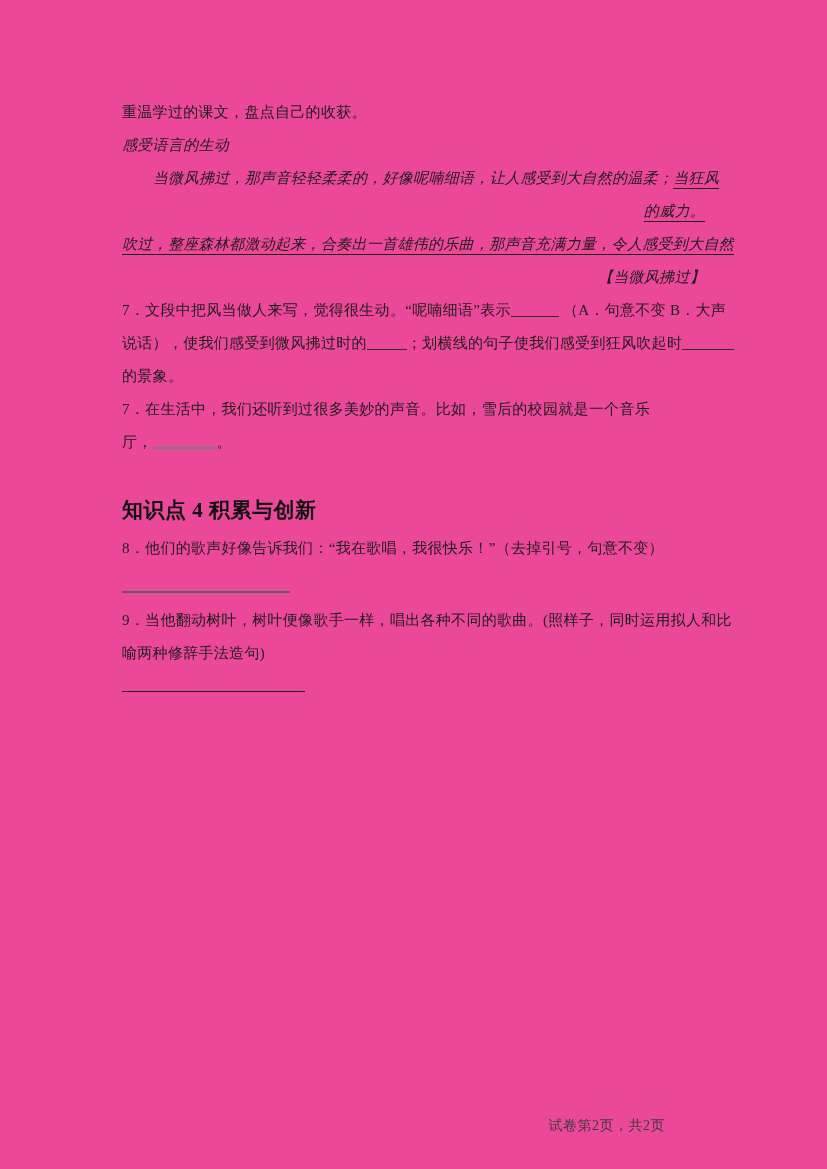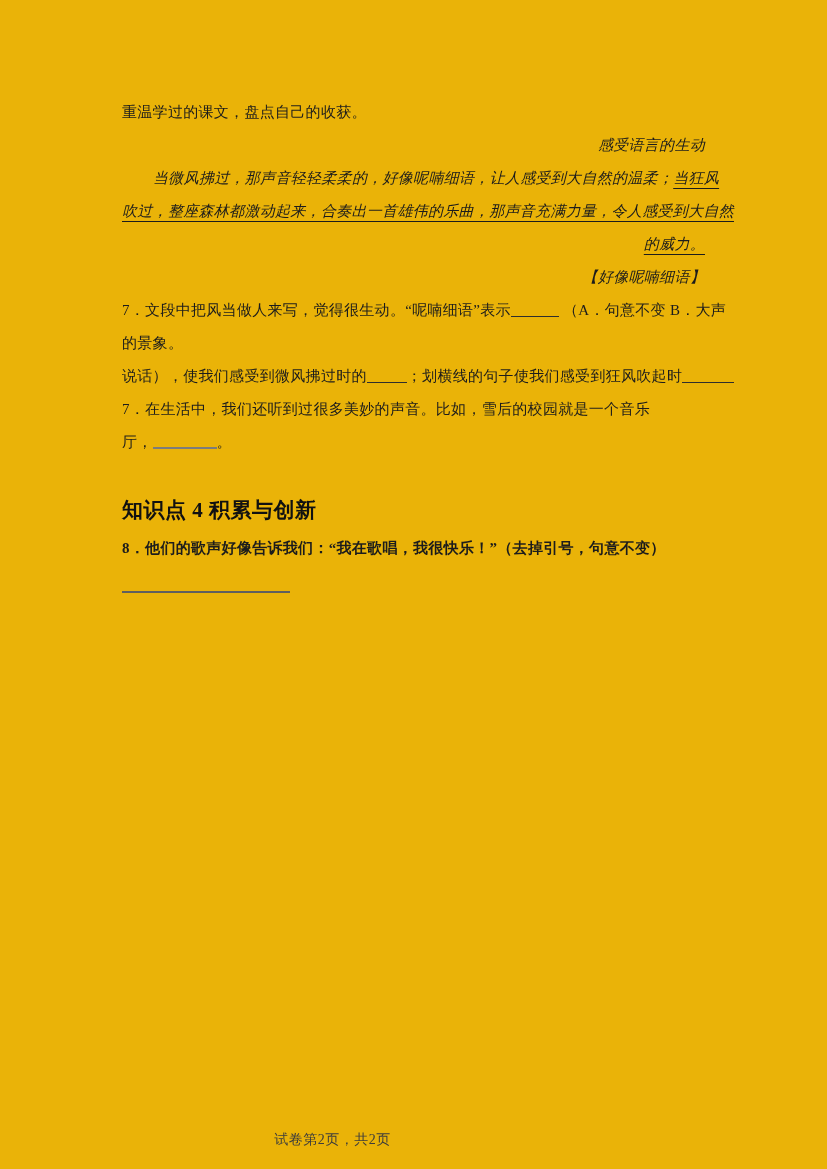--- a/index.html
+++ b/index.html
@@ -4,21 +4,21 @@
 <style>
   html, body {
     margin: 0;
     padding: 0;
     background: #ffffff;
   }
   .page {
     position: relative;
     width: 827px;
     height: 1169px;
-    background: #eab308;
+    background: #ec4899;
     font-family: "Liberation Serif", "DejaVu Serif", serif;
     color: #1c1c1c;
     overflow: hidden;
   }
   .content {
     position: absolute;
     left: 122px;
     top: 96px;
     width: 583px;
   }
@@ -27,21 +27,21 @@
     line-height: 33px;
     white-space: nowrap;
     letter-spacing: 0.3px;
   }
   
   .kai {
     font-style: italic;
     text-align: right;
   }
   .title-line {
-    text-align: right;
+    text-align: left;
   }
   .indent2 {
     padding-left: 31px;
   }
   .source-line {
     text-align: right;
   }
   .u {
     text-decoration: underline;
     text-underline-offset: 5px;
@@ -63,21 +63,20 @@
     font-family: Liberation Serif, serif;
     font-weight: bold;
     font-size: 21px;
     line-height: 30px;
     margin-top: 36px;
     color: #111111;
     letter-spacing: 0.5px;
   }
   .q8-line {
     margin-top: 7px;
-    font-weight: bold;
   }
   .answer-line {
     border-bottom: 2px solid #5f5f5f;
   }
   .answer-line.q8 {
     width: 168px;
     height: 16px;
     margin-top: 10px;
   }
   .answer-line.q9 {
@@ -87,73 +86,77 @@
     border-bottom: 1.8px solid #1f1f1f;
   }
   .q9-block {
     margin-top: 11px;
   }
   .footer {
     position: absolute;
     top: 1116px;
     left: 0;
     width: 665px;
-    text-align: center;
+    text-align: right;
     font-size: 14px;
     line-height: 20px;
     color: #3c3c3c;
     letter-spacing: 0.5px;
-    margin-top: 14px;
   }
 </style>
 </head>
 <body>
 
 <div class="page">
   <div class="content">
 
     <div class="line">重温学过的课文，盘点自己的收获。</div>
 
     <div class="line kai title-line">感受语言的生动</div>
 
     <div>
       <div class="line kai indent2">
         <span>当微风拂过，那声音轻轻柔柔的，好像呢喃细语，让人感受到大自然的温柔；</span><span class="u">当狂风</span>
       </div>
       <div class="line kai">
-        <span class="u">吹过，整座森林都激动起来，合奏出一首雄伟的乐曲，那声音充满力量，令人感受到大自然</span>
+        <span class="u">的威力。</span>
       </div>
       <div class="line kai">
-        <span class="u">的威力。</span>
+        <span class="u">吹过，整座森林都激动起来，合奏出一首雄伟的乐曲，那声音充满力量，令人感受到大自然</span>
       </div>
     </div>
 
-    <div class="line kai source-line">【好像呢喃细语】</div>
+    <div class="line kai source-line">【当微风拂过】</div>
 
     <div>
       <div class="line">
         <span>7．文段中把风当做人来写，觉得很生动。“呢喃细语”表示</span><span class="blank b48"></span> <span>（A．句意不变 B．大声</span>
       </div>
-      <div class="line">的景象。</div>
       <div class="line">
         <span>说话），使我们感受到微风拂过时的</span><span class="blank b40"></span><span>；划横线的句子使我们感受到狂风吹起时</span><span class="blank b52"></span>
       </div>
+      <div class="line">的景象。</div>
     </div>
 
     <div>
       <div class="line">7．在生活中，我们还听到过很多美妙的声音。比如，雪后的校园就是一个音乐</div>
       <div class="line">
         <span>厅，</span><span class="blank b64"></span><span>。</span>
       </div>
     </div>
 
     <div class="section-heading">知识点 4 积累与创新</div>
 
     <div>
       <div class="line q8-line">8．他们的歌声好像告诉我们：“我在歌唱，我很快乐！”（去掉引号，句意不变）</div>
       <div class="answer-line q8"></div>
     </div>
 
+    <div class="q9-block">
+      <div class="line">9．当他翻动树叶，树叶便像歌手一样，唱出各种不同的歌曲。(照样子，同时运用拟人和比</div>
+      <div class="line">喻两种修辞手法造句)</div>
+      <div class="answer-line q9"></div>
+    </div>
 
   </div>
 
   <div class="footer">试卷第2页，共2页</div>
 </div>
 
 </body></html>

